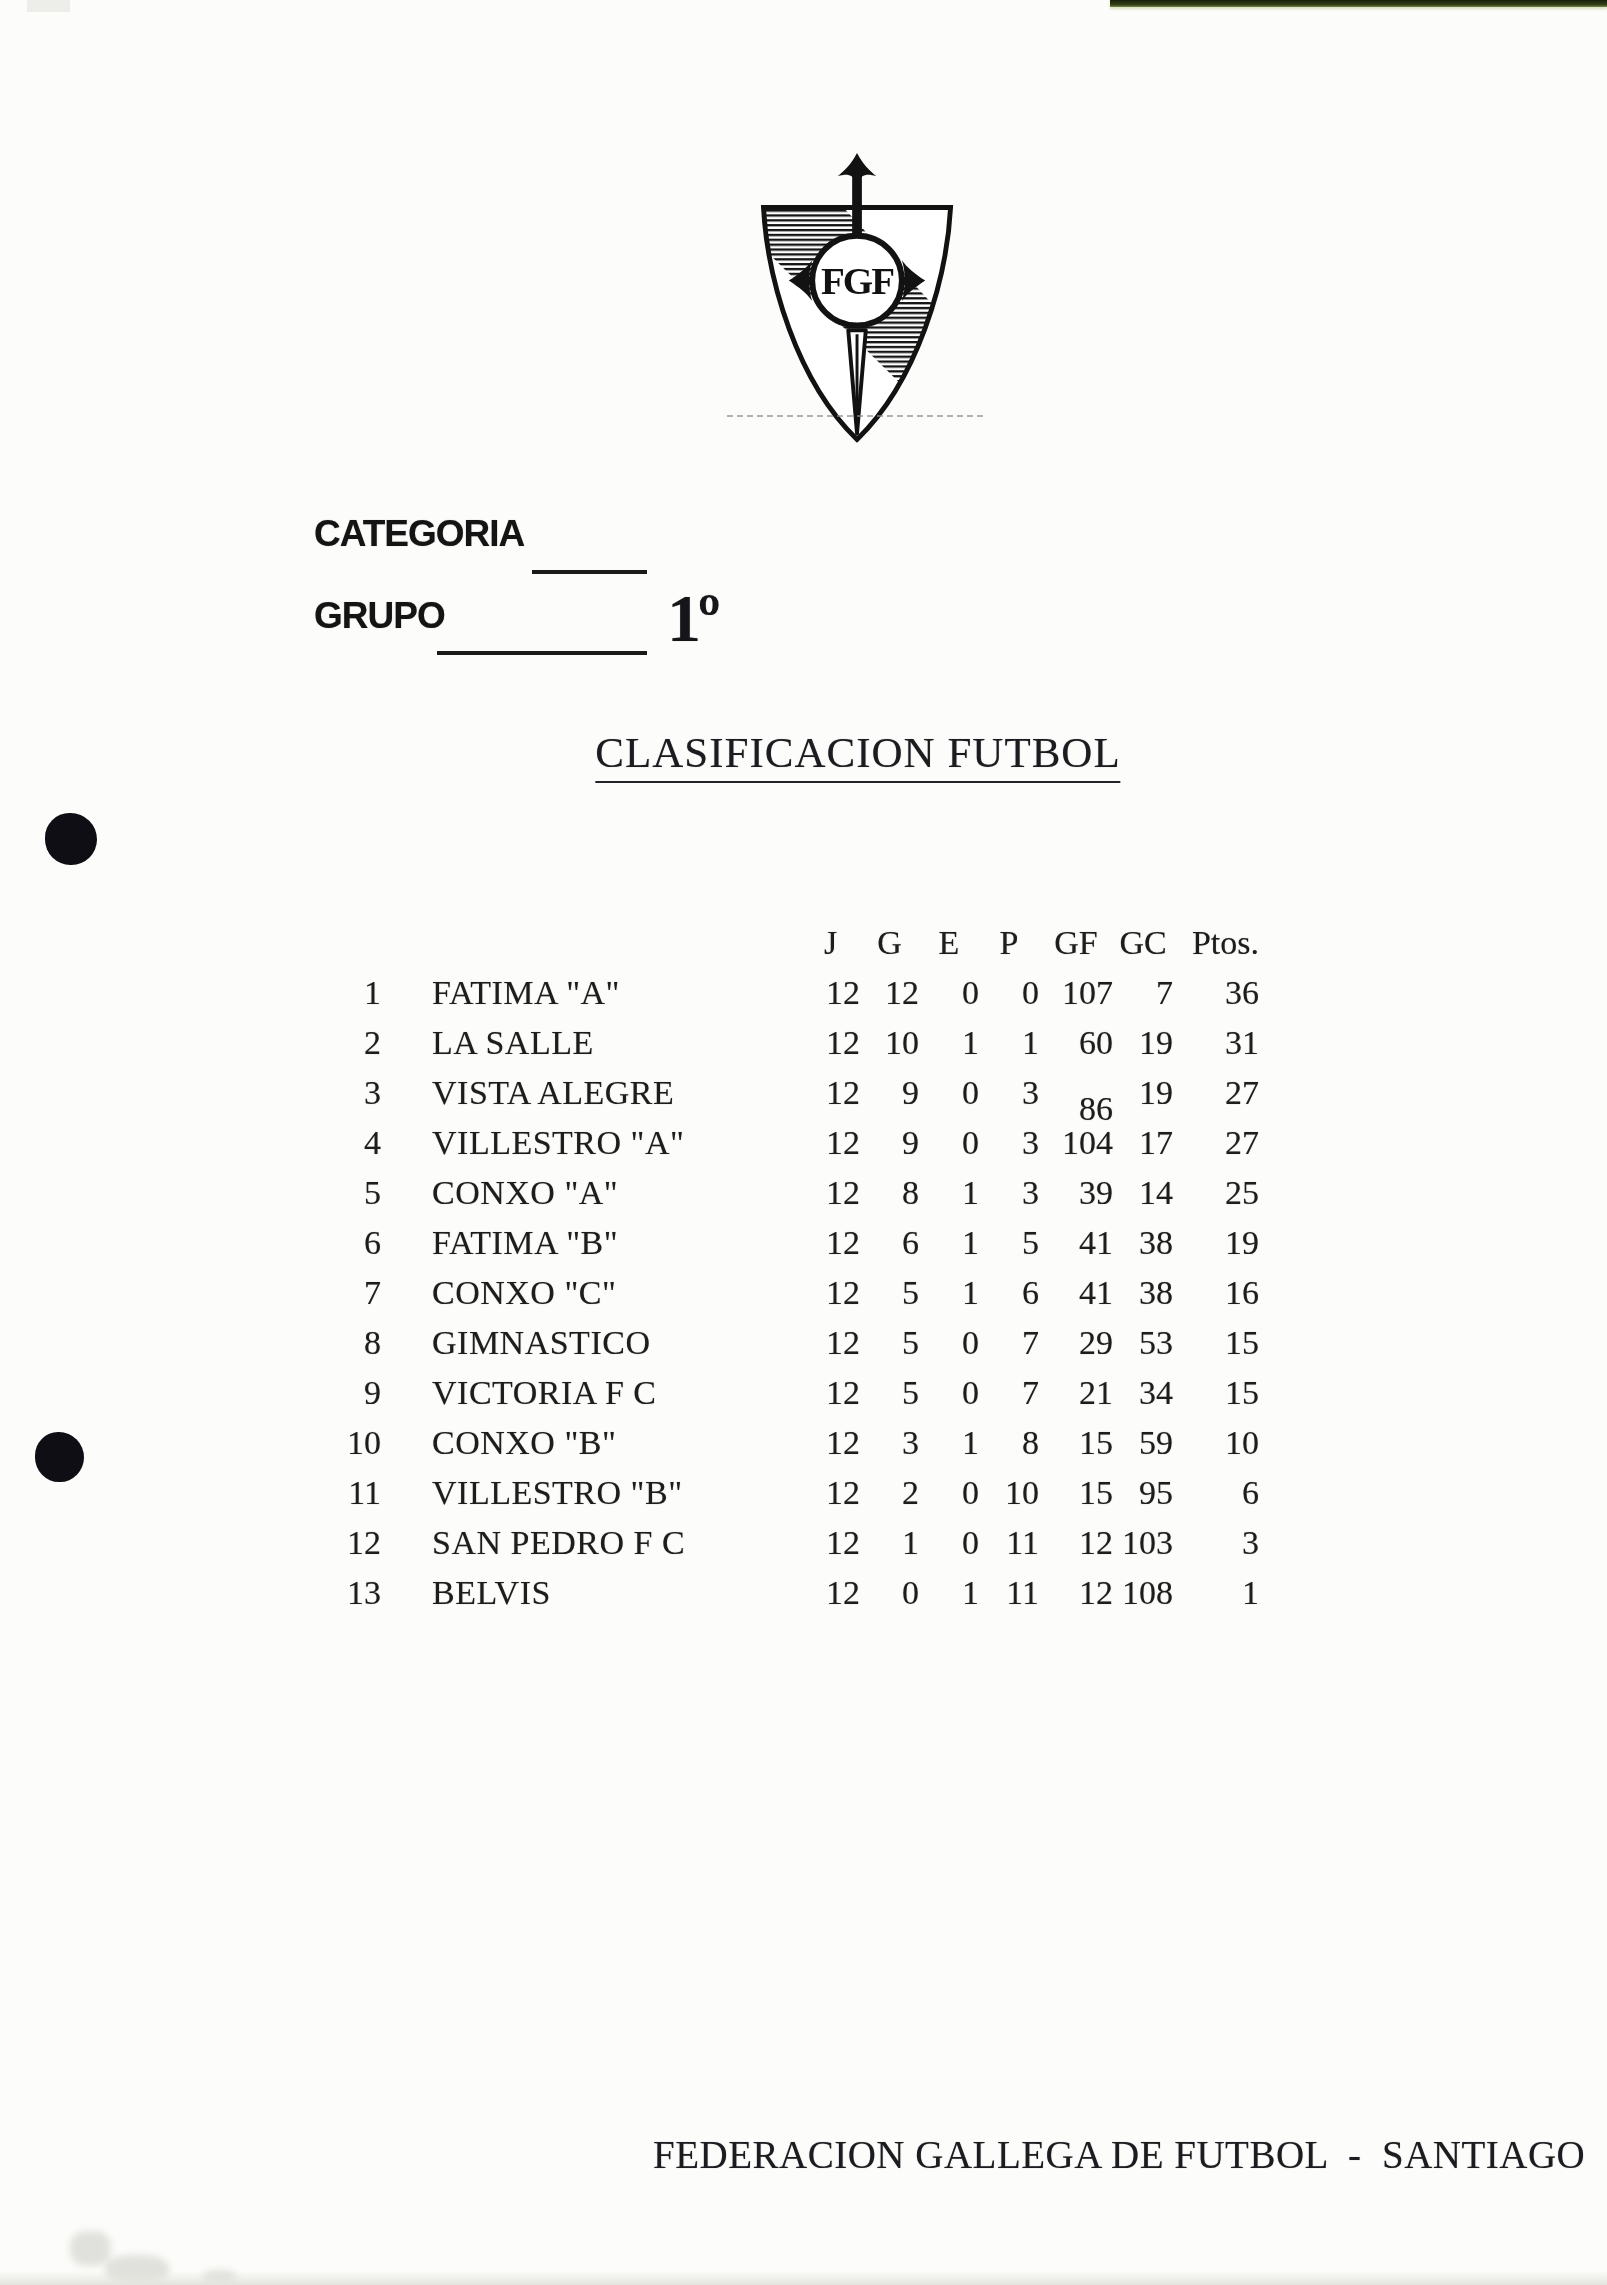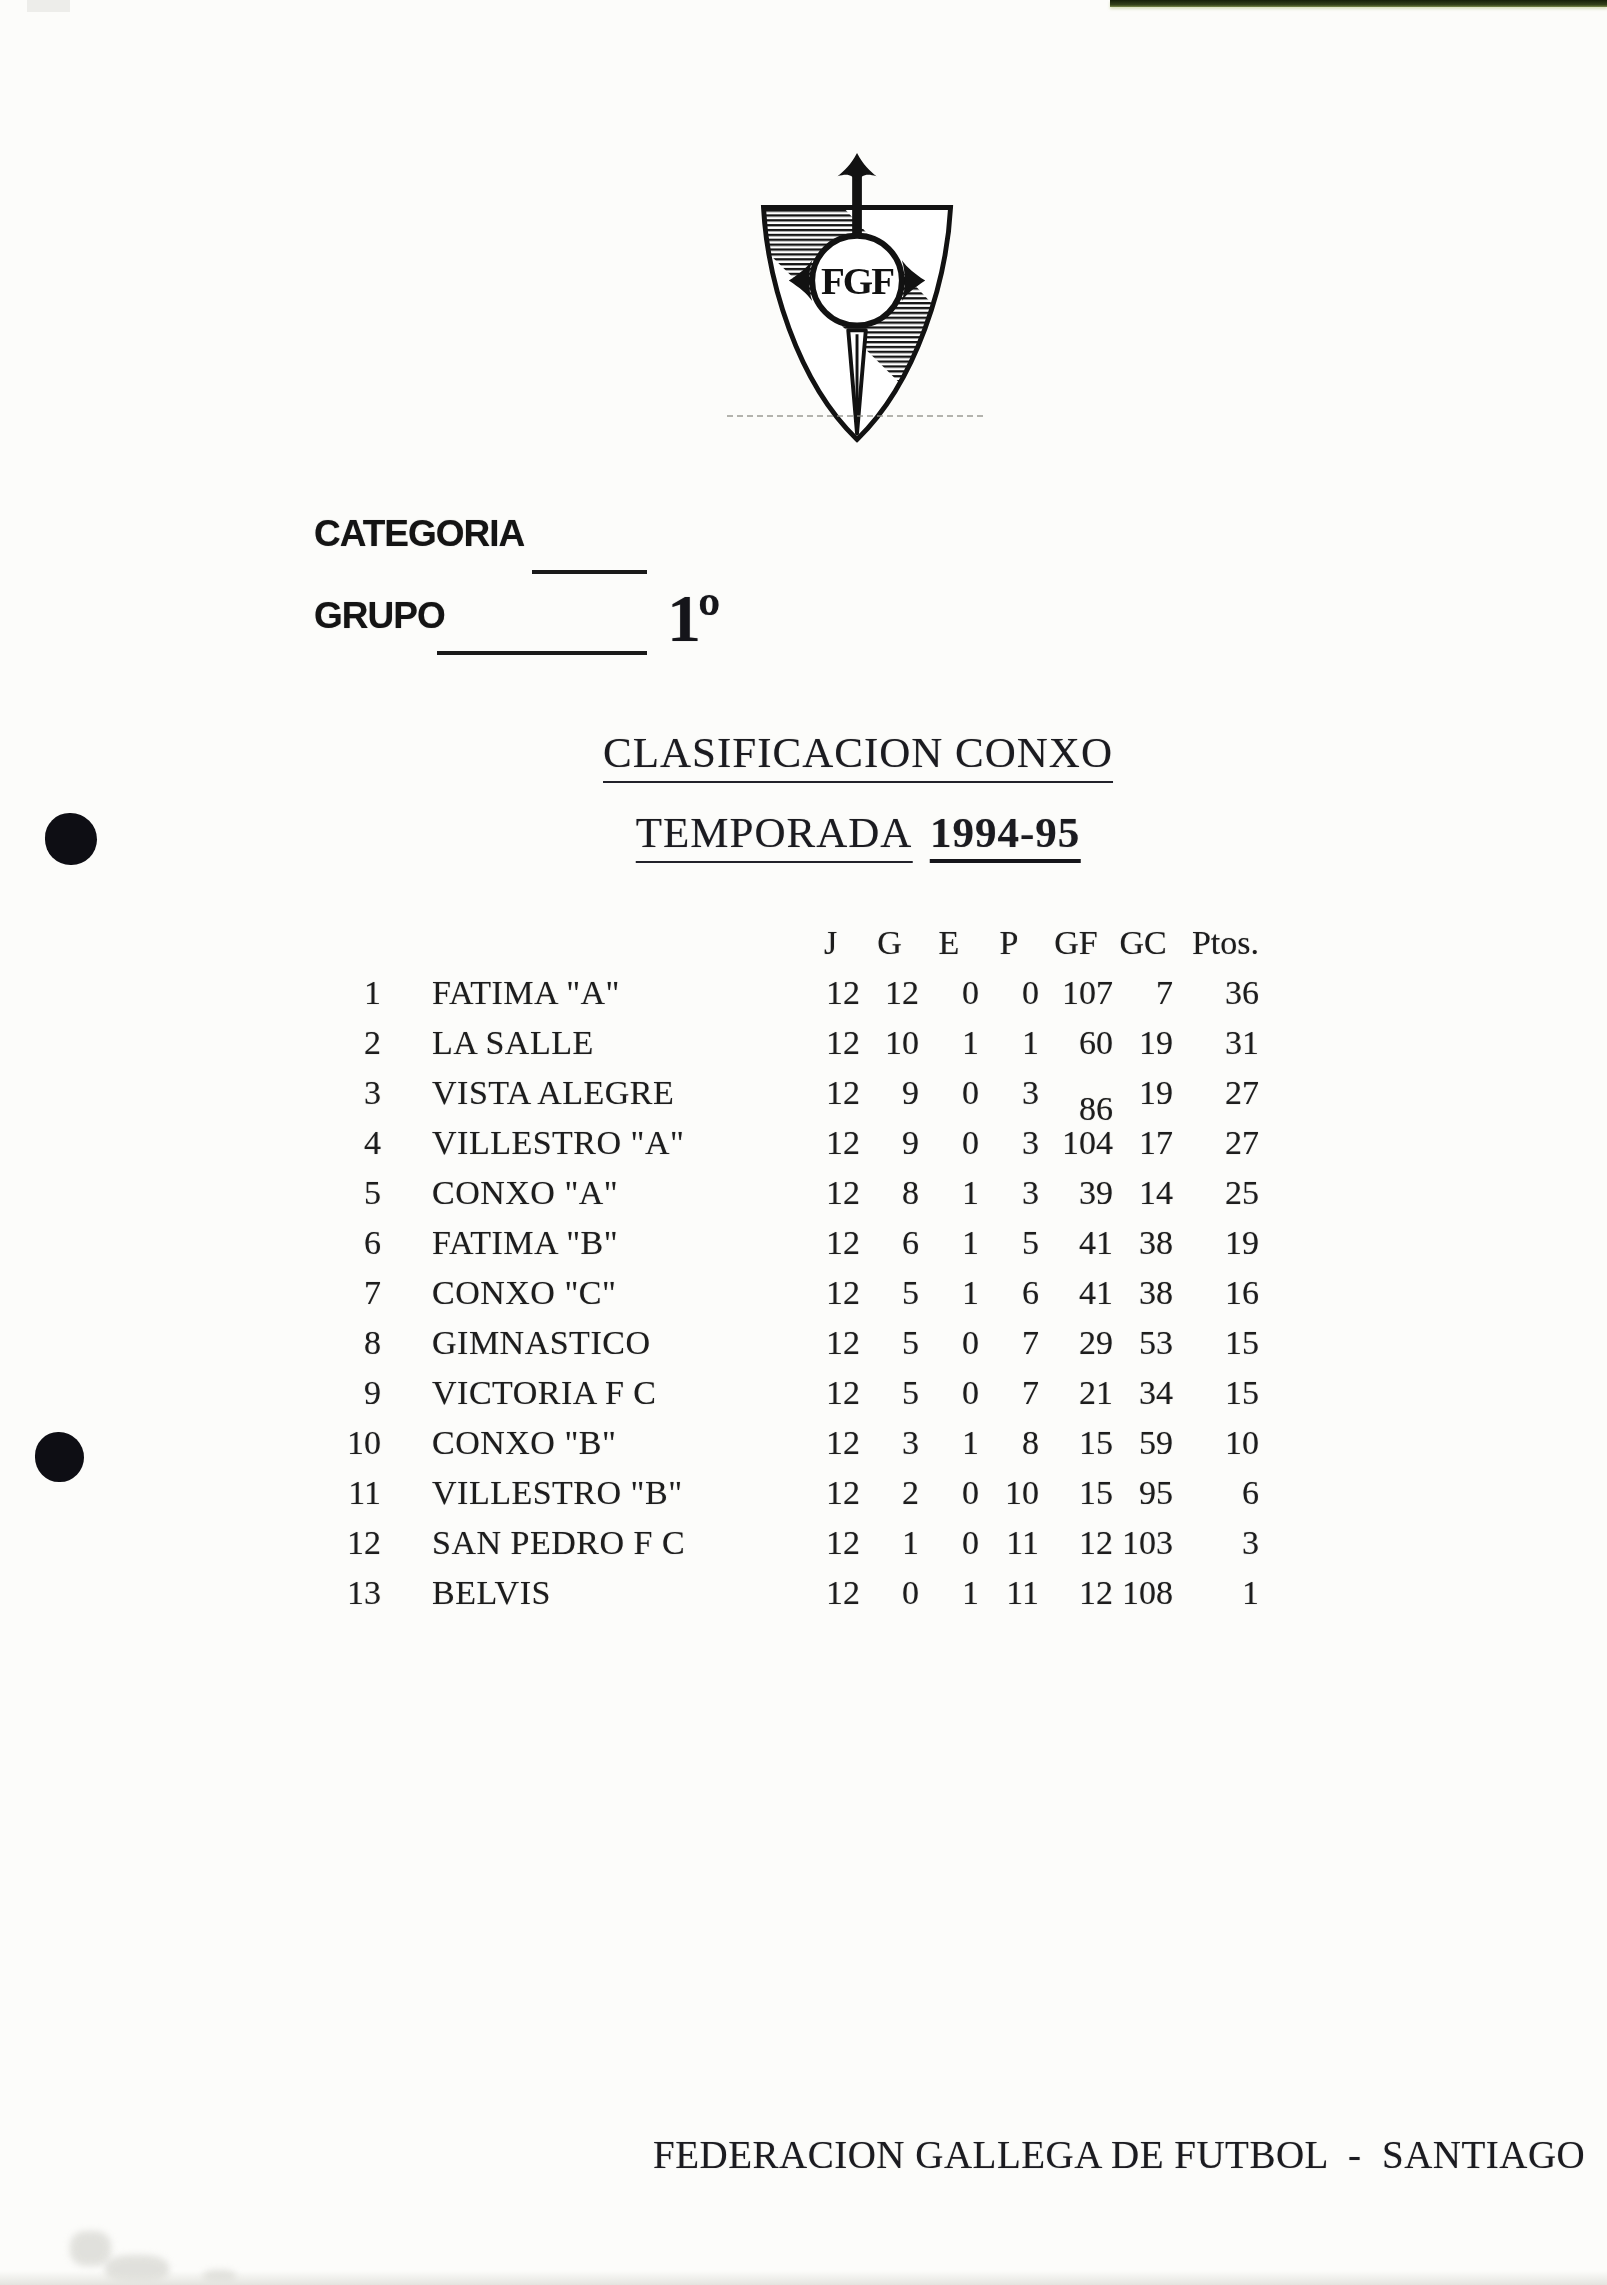--- a/index.html
+++ b/index.html
@@ -125,24 +125,21 @@
   <div class="dash-line"></div>
 
   <div class="form-label lbl-categoria txt">CATEGORIA</div>
   <div class="blank-rule rule-categoria"></div>
 
   <div class="form-label lbl-grupo txt">GRUPO</div>
   <div class="blank-rule rule-grupo"></div>
   <div class="form-value val-grupo txt">1º</div>
 
   <div class="doc-title title1 txt">
-    <span class="u-normal">CLASIFICACION CONXO</span>
-  </div>
-  <div class="doc-title title2 txt">
-    <span class="u-normal">TEMPORADA</span><span class="u-bold">1994-95</span>
+    <span class="u-normal">CLASIFICACION FUTBOL</span>
   </div>
 
   <div class="standings txt">
     <div class="trow thead">
         <div class="c-num c-head" style="grid-column: 4;">J</div>
         <div class="c-num c-head" style="grid-column: 5;">G</div>
         <div class="c-num c-head" style="grid-column: 6;">E</div>
         <div class="c-num c-head" style="grid-column: 7;">P</div>
         <div class="c-num c-head" style="grid-column: 8;">GF</div>
         <div class="c-num c-head" style="grid-column: 9;">GC</div>

